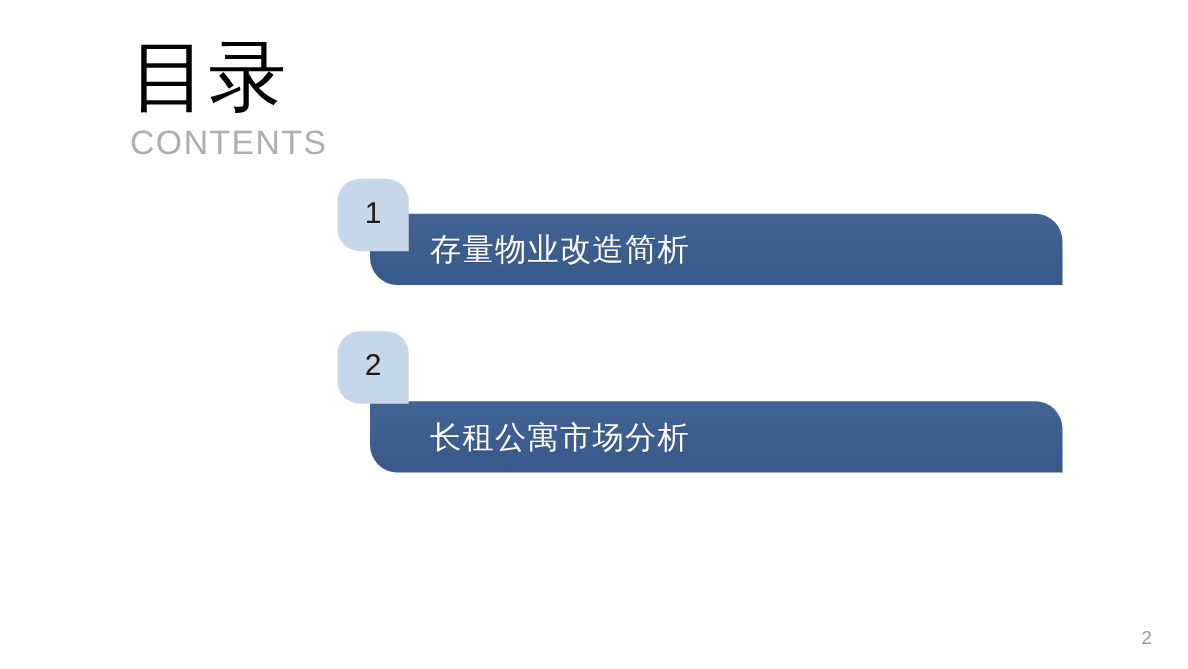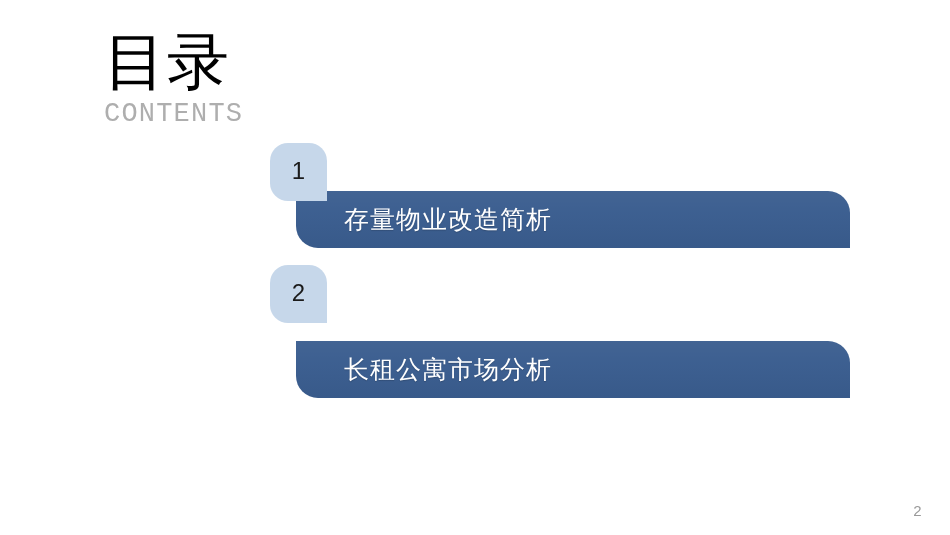--- a/index.html
+++ b/index.html
@@ -27,21 +27,21 @@
   .title-cn {
     font-family: "Liberation Sans", "DejaVu Sans", sans-serif;
     font-size: 62px;
     line-height: 68px;
     color: #000000;
     font-weight: 400;
     letter-spacing: 1px;
     white-space: nowrap;
   }
   .title-en {
-    font-family: Liberation Mono, monospace;
+    font-family: Liberation Sans, sans-serif;
     font-size: 27px;
     line-height: 30px;
     color: #aeaeae;
     font-weight: 400;
     letter-spacing: 1.2px;
     margin-top: 3px;
     white-space: nowrap;
   }
 
   
@@ -52,21 +52,21 @@
     height: 100px;
     width: 950px;
   }
   .row-1 { top: 143px; }
   .row-2 { top: 265px; }
 
   
   .bar {
     position: absolute;
     left: 296px;
-    top: 48px;
+    top: 28px;
     width: 554px;
     height: 57px;
     background: #3a5d8f;
     border-top-left-radius: 0px;
     border-top-right-radius: 22px;
     border-bottom-right-radius: 0px;
     border-bottom-left-radius: 22px;
   }
   .row-2 .bar {
     left: 296px;

